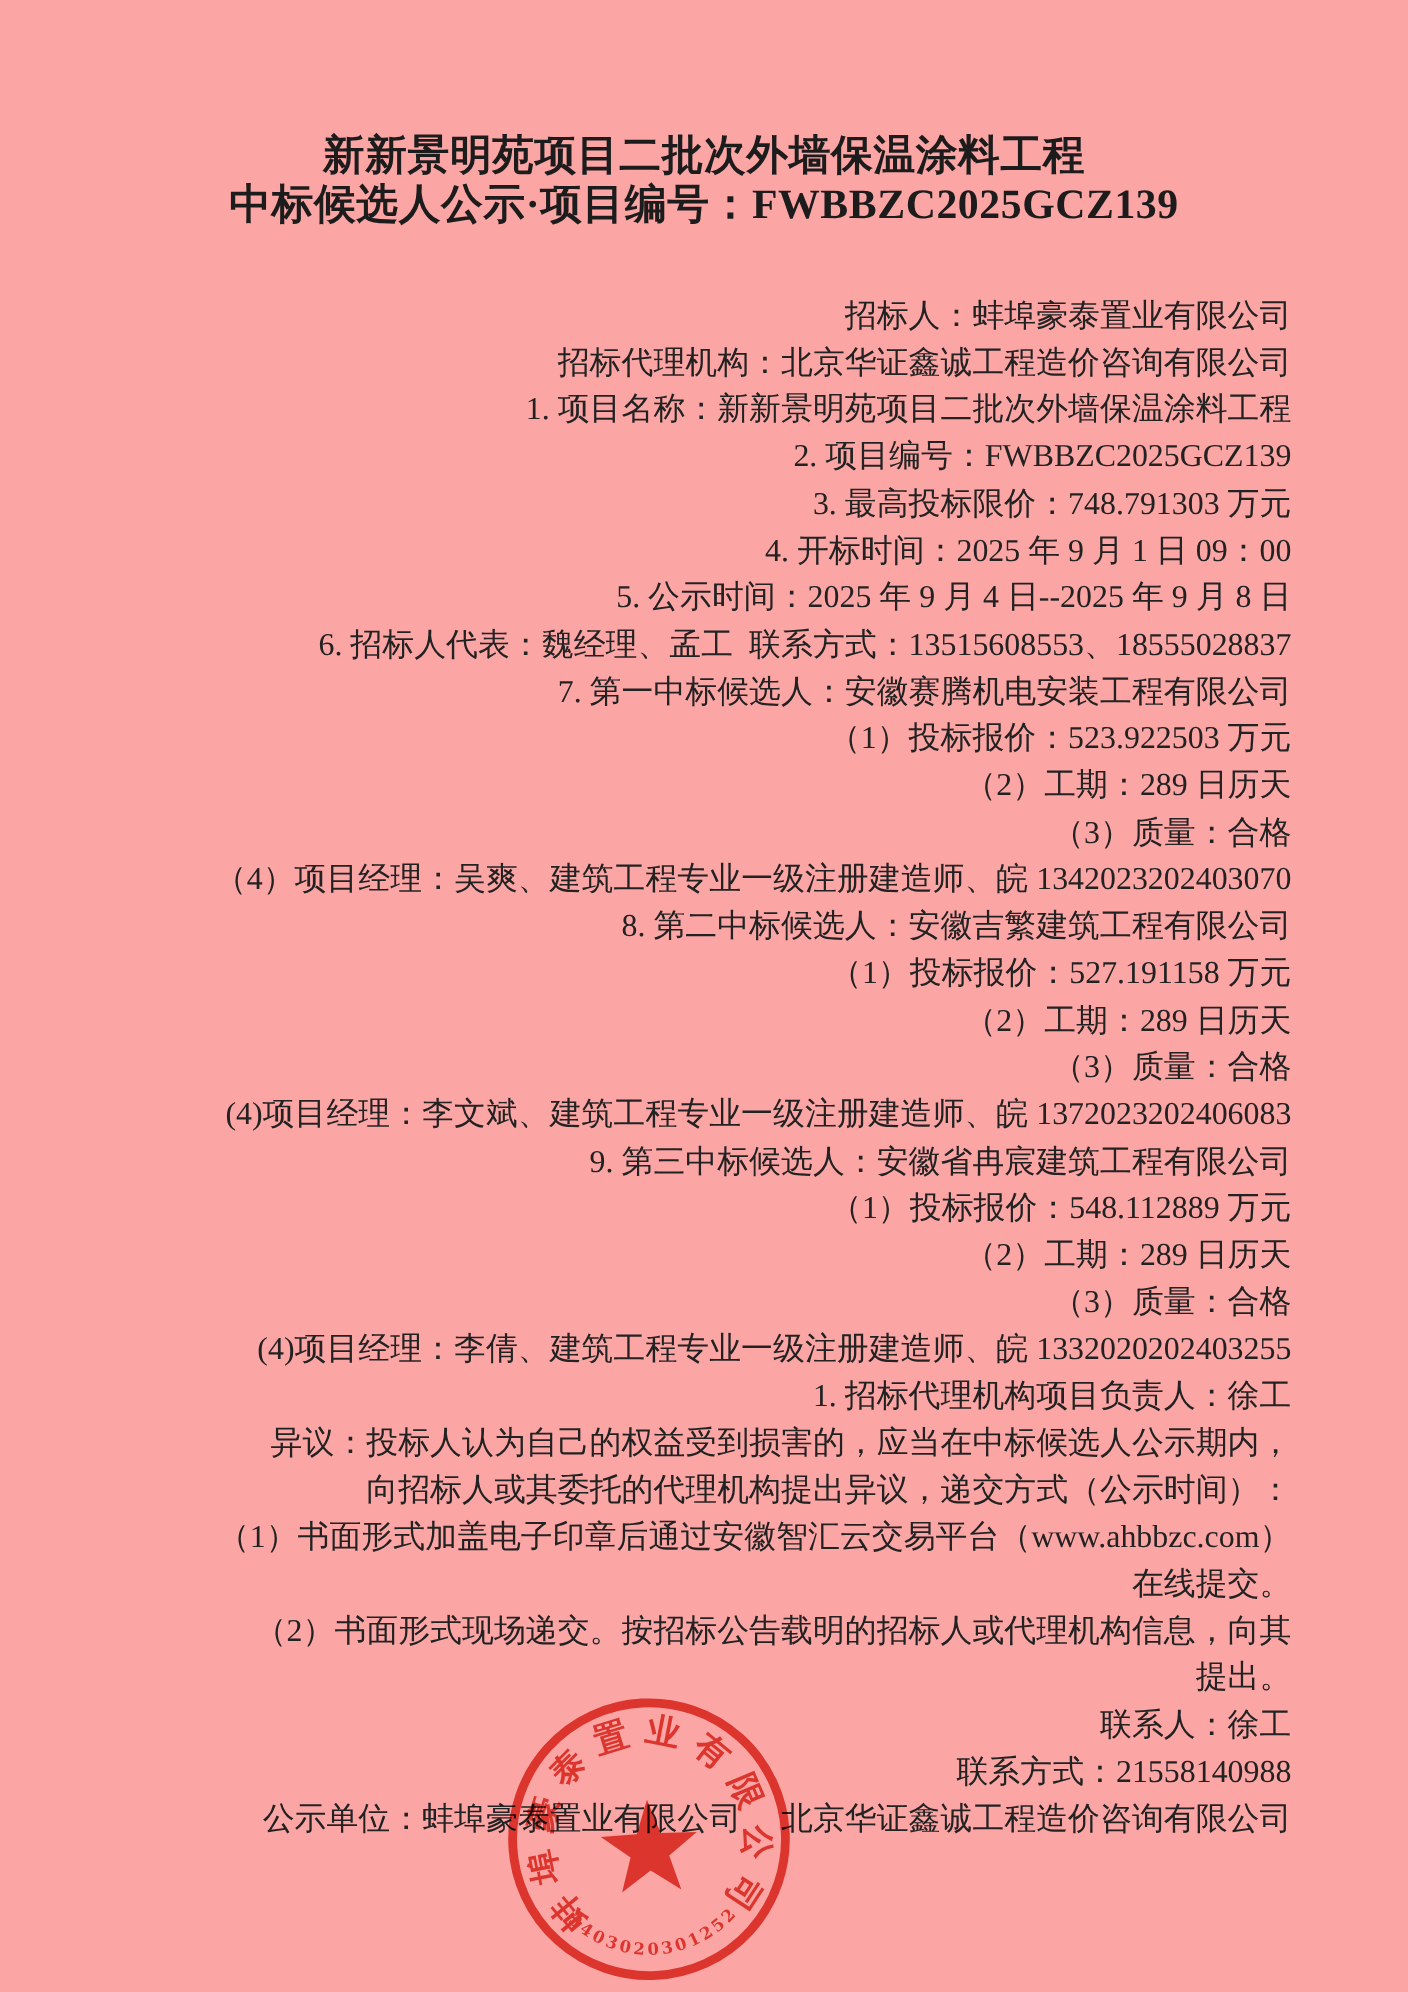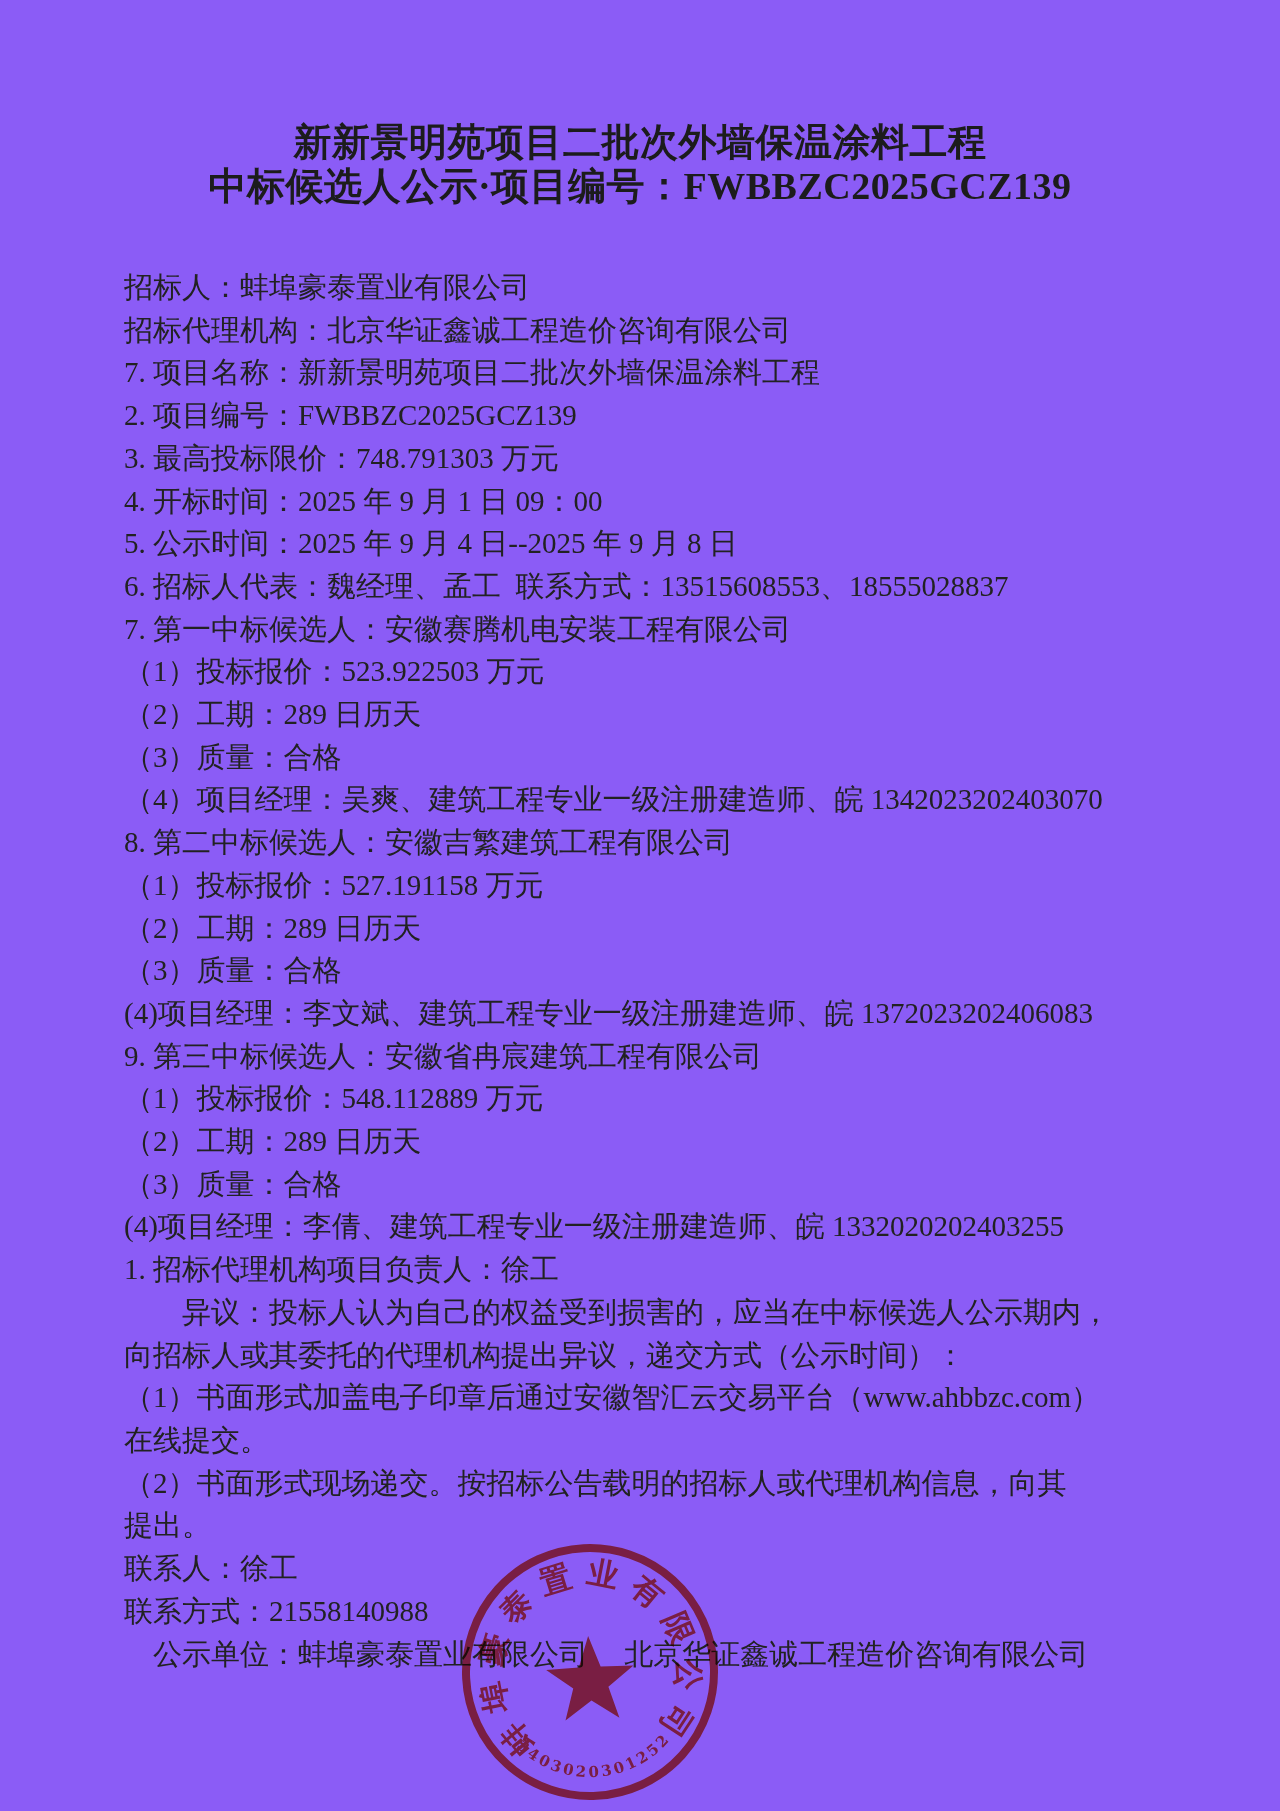--- a/index.html
+++ b/index.html
@@ -11,21 +11,21 @@
     height: 1811px;
     background: #ffffff;
     position: relative;
     overflow: hidden;
     font-family: "Liberation Serif", "DejaVu Serif", serif;
     color: #212121;
   }
   .page {
     position: absolute;
     inset: 0;
-    background: #8b5cf6;
+    background: #fca5a5;
   }
   .titles {
     position: absolute;
     top: 120px;
     left: 0;
     width: 100%;
     text-align: center;
   }
   .title {
     font-size: 38px;
@@ -35,20 +35,21 @@
     color: #1c1c1c;
   }
   .title.second {
     margin-top: 0;
   }
   .body-lines {
     position: absolute;
     top: 266px;
     left: 124px;
     width: 1050px;
+    text-align: right;
   }
   .line {
     margin: 0;
     font-size: 29px;
     line-height: 42.7px;
     white-space: pre-wrap;
     color: #222222;
   }
   .stamp {
     position: absolute;
@@ -79,21 +80,21 @@
 <div class="page">
 
   <div class="titles">
     <div class="title">新新景明苑项目二批次外墙保温涂料工程</div>
     <div class="title second">中标候选人公示·项目编号：FWBBZC2025GCZ139</div>
   </div>
 
   <div class="body-lines">
       <p class="line">招标人：蚌埠豪泰置业有限公司</p>
       <p class="line">招标代理机构：北京华证鑫诚工程造价咨询有限公司</p>
-      <p class="line">7. 项目名称：新新景明苑项目二批次外墙保温涂料工程</p>
+      <p class="line">1. 项目名称：新新景明苑项目二批次外墙保温涂料工程</p>
       <p class="line">2. 项目编号：FWBBZC2025GCZ139</p>
       <p class="line">3. 最高投标限价：748.791303 万元</p>
       <p class="line">4. 开标时间：2025 年 9 月 1 日 09：00</p>
       <p class="line">5. 公示时间：2025 年 9 月 4 日--2025 年 9 月 8 日</p>
       <p class="line">6. 招标人代表：魏经理、孟工  联系方式：13515608553、18555028837</p>
       <p class="line">7. 第一中标候选人：安徽赛腾机电安装工程有限公司</p>
       <p class="line">（1）投标报价：523.922503 万元</p>
       <p class="line">（2）工期：289 日历天</p>
       <p class="line">（3）质量：合格</p>
       <p class="line">（4）项目经理：吴爽、建筑工程专业一级注册建造师、皖 1342023202403070</p>

